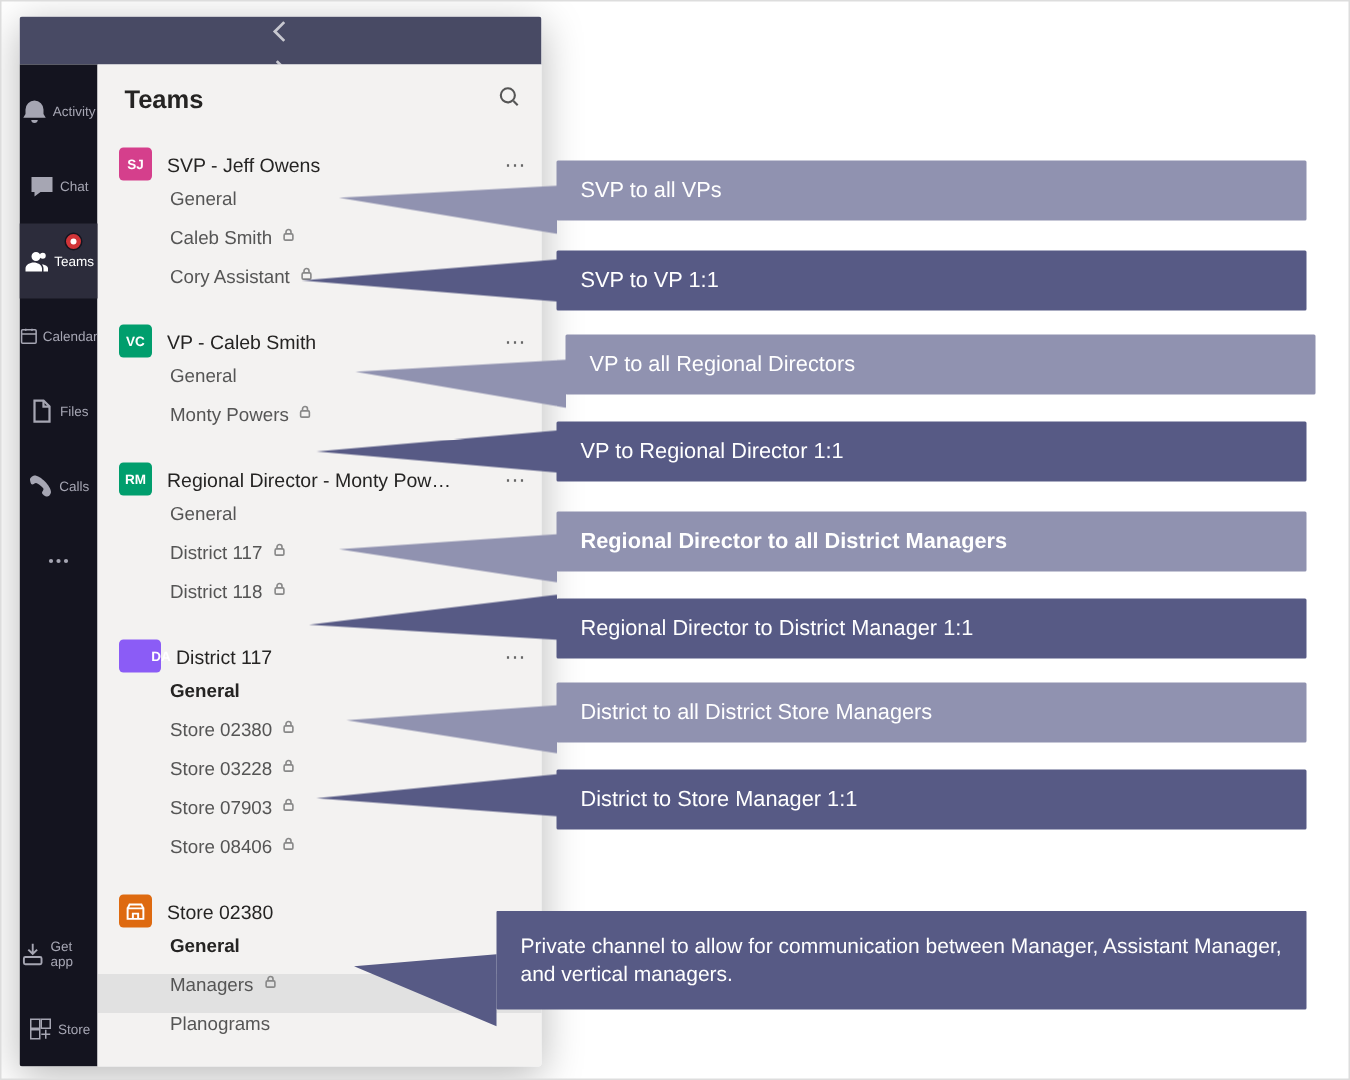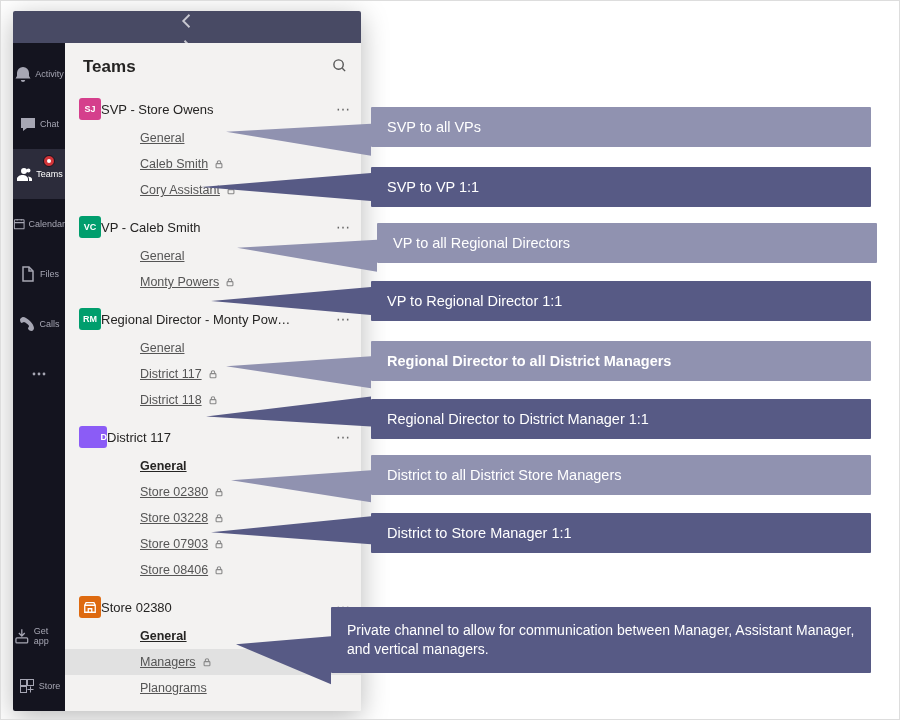--- a/index.html
+++ b/index.html
@@ -17,25 +17,25 @@
   .rail-item svg { width:18px; height:18px; fill:currentColor;}
   .rail-badge { position:absolute; top:6px; right:10px; width:12px; height:12px; background:#d13438; border-radius:50%; border:1.5px solid #14141f; display:flex; align-items:center; justify-content:center;}
   .rail-badge::after{content:""; width:4px; height:4px; background:#fff; border-radius:50%;}
   .rail-spacer { flex:1; }
   .panel { flex:1; background:#f3f2f1; display:flex; flex-direction:column; min-width:0;}
   .panel-header { height:48px; display:flex; align-items:center; padding:0 14px 0 18px;}
   .panel-header h1 { font-size:17px; font-weight:700; color:#252423;}
   .panel-header .srch { margin-left:auto; color:#555;}
   .teams-list { flex:1; overflow-y:auto; padding-bottom:10px;}
   .team { padding: 2px 0 6px 0;}
-  .team-head { display:flex; align-items:center; height:32px; padding:0 10px 0 14px; cursor:pointer;}
+  .team-head { display:flex; align-items:center; height:32px; padding:0 10px 0 14px; gap:10px; cursor:pointer;}
   .avatar { width:22px; height:22px; border-radius:3px; display:flex; align-items:center; justify-content:center; font-size:9px; font-weight:600; color:#fff; flex-shrink:0;}
   .team-name { font-size:13px; color:#252423; white-space:nowrap; overflow:hidden; text-overflow:ellipsis; flex:1;}
   .dots { color:#666; font-size:14px; letter-spacing:1px;}
-  .channel { display:flex; align-items:center; height:26px; padding-left:75px; padding-right:12px; font-size:12.5px; color:#555; cursor:pointer; gap:6px;text-decoration:underline;}
+  .channel { display:flex; height:26px; padding-left:48px; padding-right:12px; font-size:12.5px; color:#555; cursor:pointer; gap:6px;}
   .channel.bold { font-weight:600; color:#252423;}
   .channel.sel { background:#e1e1e1;}
   .lock { width:10px; height:10px; fill:none; stroke:#888; stroke-width:1.3;}
   .store-icon { width:22px; height:22px; background:#de6a10; border-radius:3px; display:flex; align-items:center; justify-content:center;}
   .store-icon svg{width:14px;height:14px;stroke:#fff;fill:none;stroke-width:1.5;}
 
   
   .callout { position:absolute; height:40px; background:#575a85; color:#fff; font-size:14.5px; display:flex; align-items:center; padding:0 16px; border-radius:1px;}
   .callout.light { background:#9092b0;}
   .callout.tall { height:66px; line-height:1.35; font-size:14px;}
@@ -147,21 +147,21 @@
             <svg width="15" height="15" viewBox="0 0 16 16">
                 <circle cx="7" cy="7" r="5" fill="none" stroke="#555" stroke-width="1.5"></circle>
                 <path d="M11 11l3 3" stroke="#555" stroke-width="1.5"></path>
               </svg>
           </span>
         </div>
         <div class="teams-list" id="teams-list">
             <div class="team">
               <div class="team-head">
                 <div class="avatar" style="background: rgb(213, 63, 140);">SJ</div>
-                <div class="team-name">SVP - Store Owens</div>
+                <div class="team-name">SVP - Jeff Owens</div>
                 <div class="dots">⋯</div>
               </div>
               <div class="channel">
                 <span>General</span>
               </div>
               <div class="channel">
                 <span>Caleb Smith</span>
                 <svg class="lock" viewBox="0 0 12 12">
                   <rect x="2.5" y="5.5" width="7" height="5" rx="1"></rect>
                   <path d="M4 5.5V4a2 2 0 0 1 4 0v1.5"></path>

